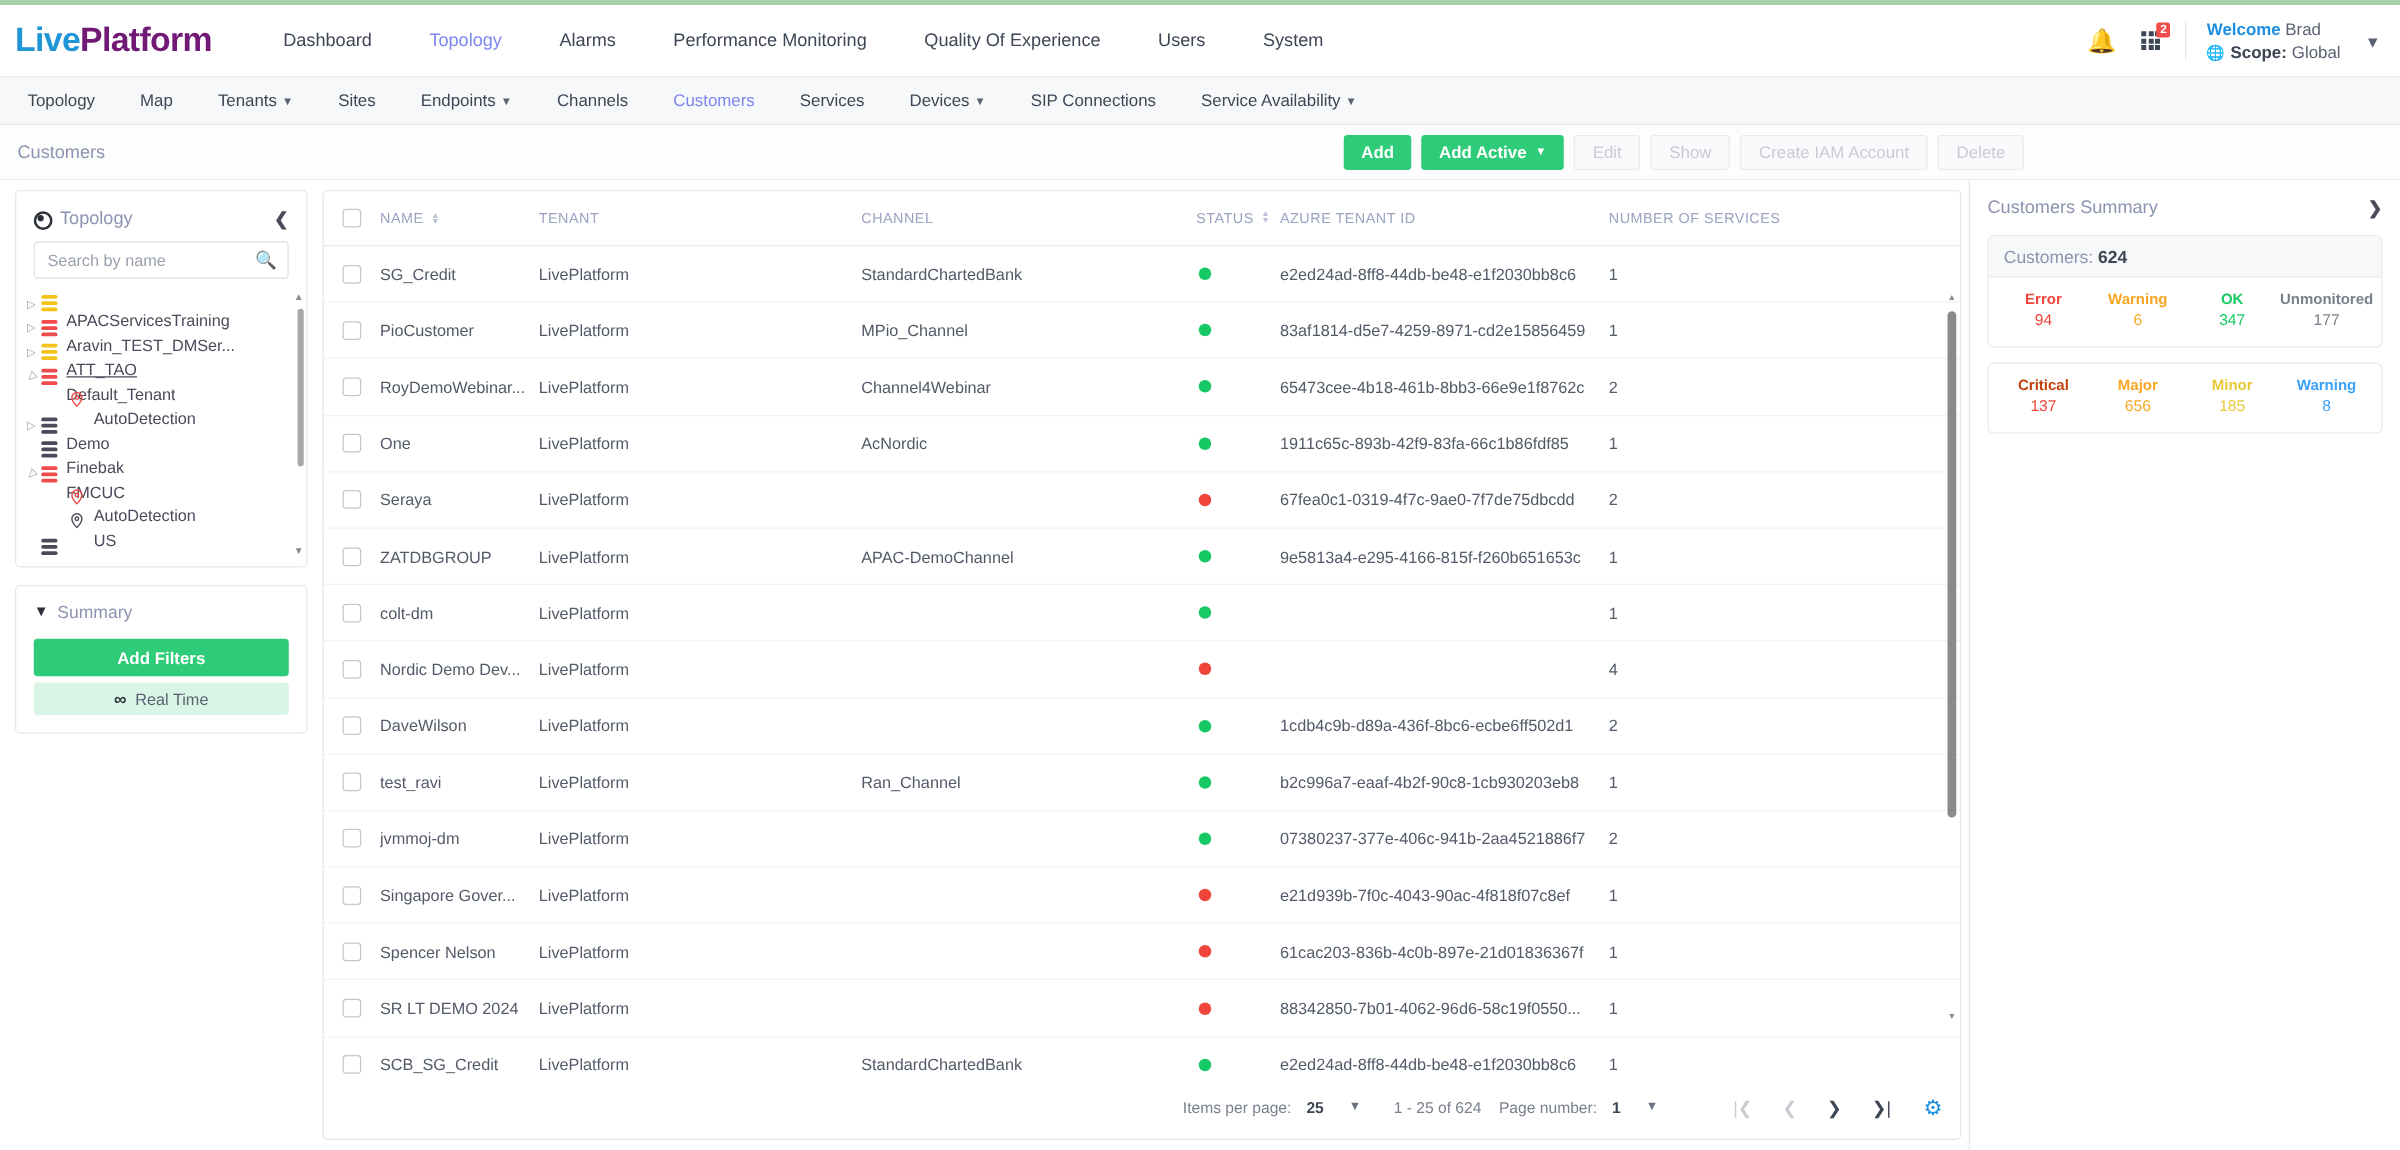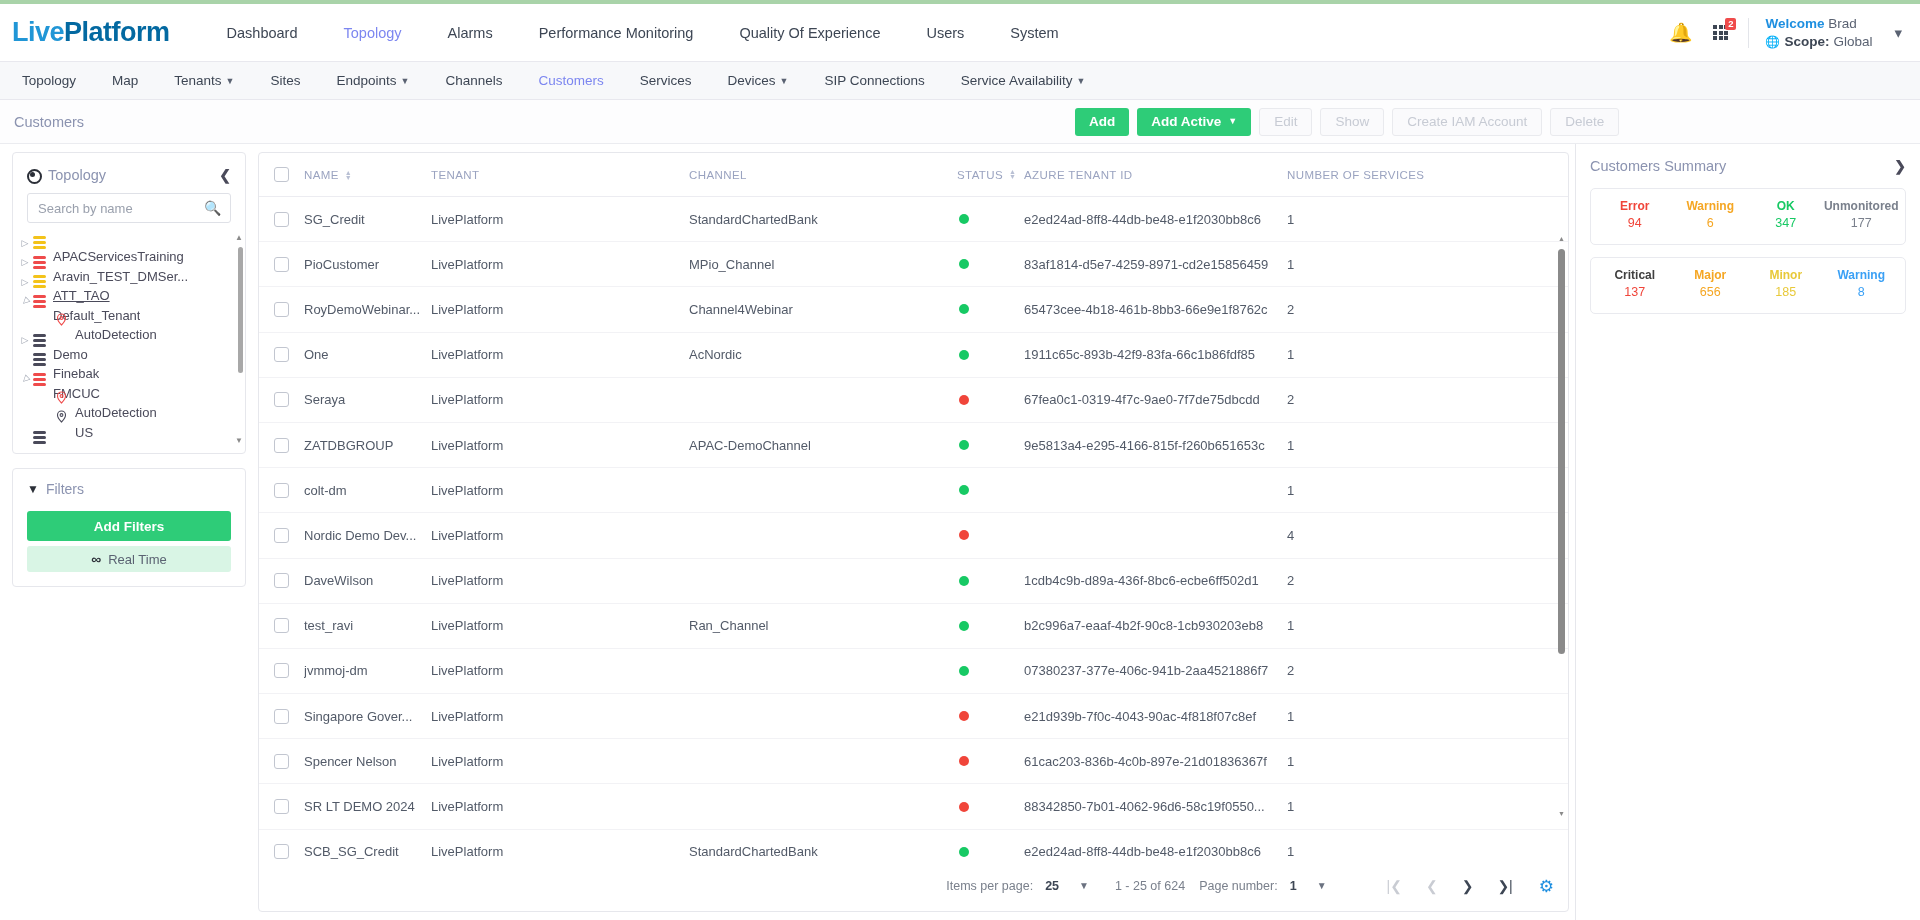--- a/index.html
+++ b/index.html
@@ -14,21 +14,21 @@
   #top-accent { height: 4px; background: #a9d3a9; width: 100%; }
 
   
   #mainnav {
     height: 58px; background:#fff; display:flex; align-items:center;
     border-bottom:1px solid #e8e8ee; position:relative;
   }
   #logo { margin-left:12px; margin-right:34px; display:flex; align-items:center;
           font-size:27px; font-weight:700; letter-spacing:-0.5px; }
   .logo-live { color:#2196d6; }
-  .logo-plat { color:#0369a1; }
+  .logo-plat { color:#701a75; }
   #mainnav-items { display:flex; align-items:center; gap:0px; }
   .nav-item { font-size:14.5px; color:#3d4654; padding:0 23px; cursor:pointer; white-space:nowrap;}
   .nav-item.active { color:#7c86f0; }
   #nav-right { position:absolute; right:10px; display:flex; align-items:center; gap:0; }
   .bell { color:#c8ccd4; font-size:19px; margin-right:20px; cursor:pointer; }
   .appsq { position:relative; margin-right:20px; cursor:pointer; }
   .appsq-grid { display:grid; grid-template-columns:repeat(3,4px); grid-template-rows:repeat(3,4px); gap:1.5px; }
   .appsq-grid i { background:#3d4654; display:block; width:4px; height:4px; }
   .appsq-badge { position:absolute; top:-7px; right:-8px; background:#ef4b4b; color:#fff;
       font-size:9.5px; font-weight:700; border-radius:2px; padding:0 3px; line-height:12px; }
@@ -349,21 +349,21 @@
           <span class="tree-arrow" style="top:0">▲</span>
           <div id="tree-thumb"></div>
           <span class="tree-arrow" style="bottom:0">▼</span>
         </div>
       </div>
     </div>
 
     <div class="card" id="filters-card">
       <div id="filters-head">
         <span class="funnel">▼</span>
-        <span class="ttl">Filters</span>
+        <span class="ttl">Summary</span>
       </div>
       <div id="add-filters">Add Filters</div>
       <div id="real-time">
         <span class="inf">∞</span>
         <span>Real Time</span>
       </div>
     </div>
   </div>
 
   <div id="tablewrap">
@@ -615,20 +615,24 @@
       <span id="gear">⚙</span>
     </div>
   </div>
 
   <div id="summary">
     <div id="sum-head">
       <span class="ttl">Customers Summary</span>
       <span class="chev">❯</span>
     </div>
     <div class="sum-card">
+      <div class="sum-card-hd">
+        <span>Customers:</span>
+        <b>624</b>
+      </div>
       <div class="sum-row" id="status-row">
           <div class="sum-cell">
             <span class="k" style="color:#f0453a">Error</span>
             <span class="v" style="color:#f0453a">94</span>
           </div>
           <div class="sum-cell">
             <span class="k" style="color:#f5a623">Warning</span>
             <span class="v" style="color:#f5a623">6</span>
           </div>
           <div class="sum-cell">
@@ -637,21 +641,21 @@
           </div>
           <div class="sum-cell">
             <span class="k" style="color:#7a808c">Unmonitored</span>
             <span class="v" style="color:#7a808c">177</span>
           </div>
         </div>
     </div>
     <div class="sum-card">
       <div class="sum-row" id="alarm-row">
           <div class="sum-cell">
-            <span class="k" style="color:#404040">Critical</span>
+            <span class="k" style="color:#c2410c">Critical</span>
             <span class="v" style="color:#f0453a">137</span>
           </div>
           <div class="sum-cell">
             <span class="k" style="color:#f5a623">Major</span>
             <span class="v" style="color:#f5a623">656</span>
           </div>
           <div class="sum-cell">
             <span class="k" style="color:#e8c93a">Minor</span>
             <span class="v" style="color:#e8c93a">185</span>
           </div>

